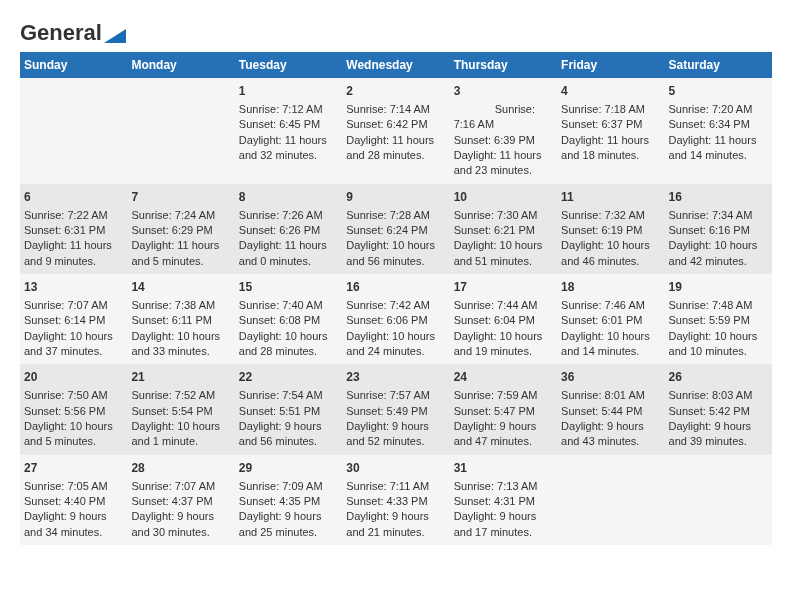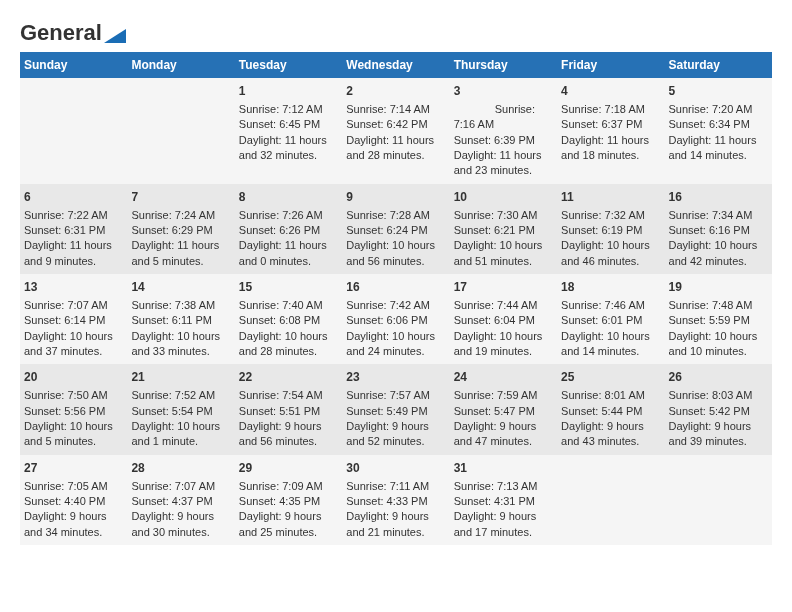--- a/index.html
+++ b/index.html
@@ -183,21 +183,21 @@
 Daylight: 10 hours and 1 minute.</span></td>
         <td><span class="day-number">22</span><span class="day-info" style="white-space: pre-line;">Sunrise: 7:54 AM
 Sunset: 5:51 PM
 Daylight: 9 hours and 56 minutes.</span></td>
         <td><span class="day-number">23</span><span class="day-info" style="white-space: pre-line;">Sunrise: 7:57 AM
 Sunset: 5:49 PM
 Daylight: 9 hours and 52 minutes.</span></td>
         <td><span class="day-number">24</span><span class="day-info" style="white-space: pre-line;">Sunrise: 7:59 AM
 Sunset: 5:47 PM
 Daylight: 9 hours and 47 minutes.</span></td>
-        <td><span class="day-number">25</span><span class="day-info" style="white-space: pre-line;">Sunrise: 8:01 AM
+        <td><span class="day-number">36</span><span class="day-info" style="white-space: pre-line;">Sunrise: 8:01 AM
 Sunset: 5:44 PM
 Daylight: 9 hours and 43 minutes.</span></td>
         <td><span class="day-number">26</span><span class="day-info" style="white-space: pre-line;">Sunrise: 8:03 AM
 Sunset: 5:42 PM
 Daylight: 9 hours and 39 minutes.</span></td>
       </tr>
       <tr>
         <td><span class="day-number">27</span><span class="day-info" style="white-space: pre-line;">Sunrise: 7:05 AM
 Sunset: 4:40 PM
 Daylight: 9 hours and 34 minutes.</span></td>

